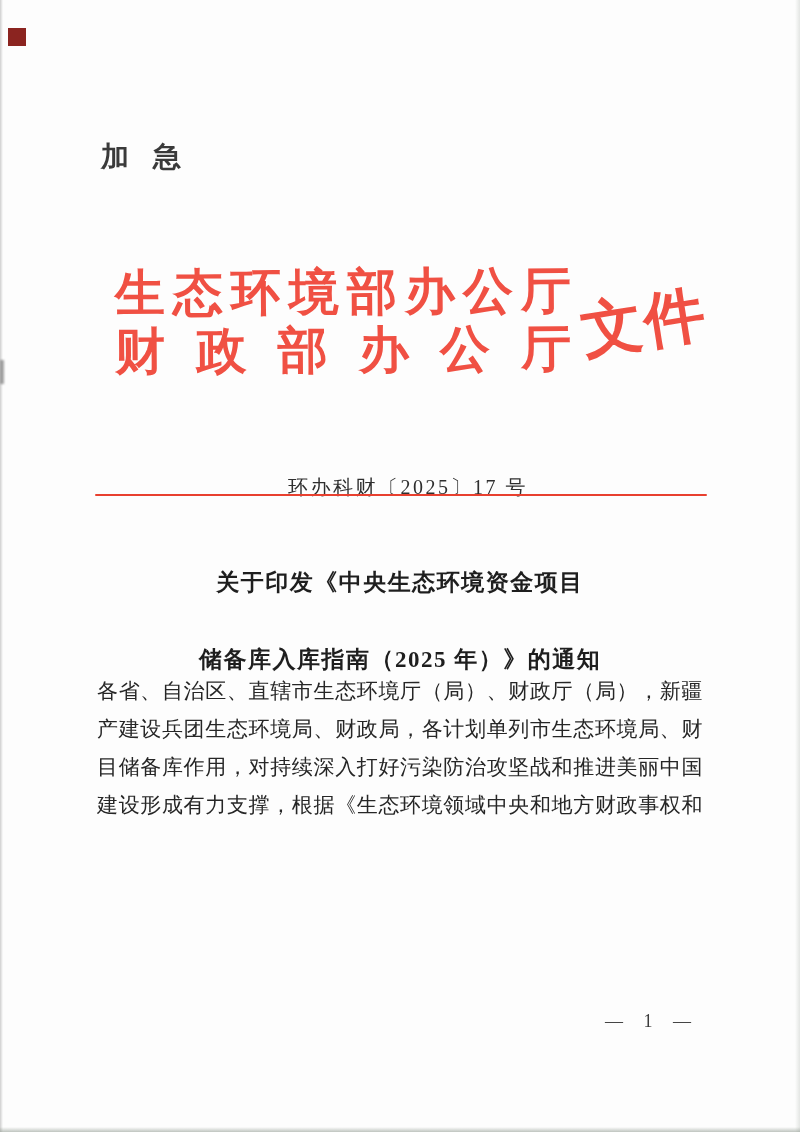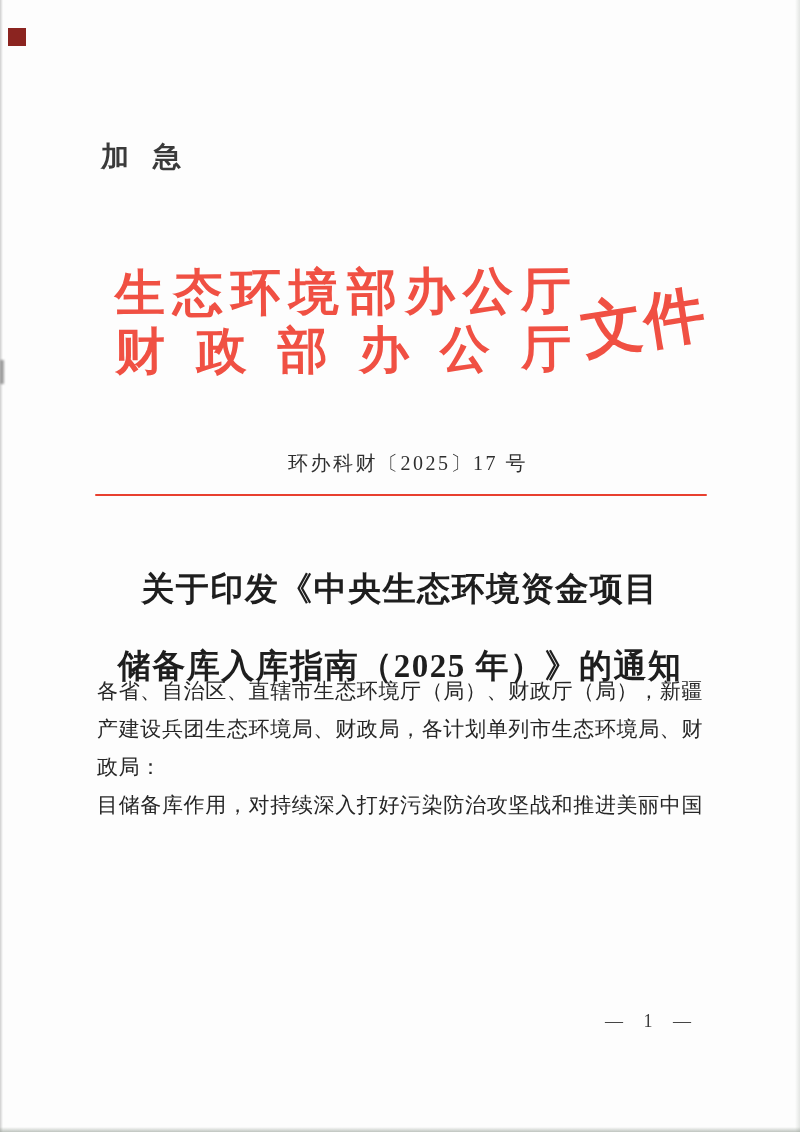--- a/index.html
+++ b/index.html
@@ -60,34 +60,34 @@
 
   .doc-word {
     position: absolute; left: 581px; top: 291px;
     color: var(--letterhead-red, #f05043);
     font-weight: bold; font-size: 61px; line-height: 64px;
     letter-spacing: 2px; white-space: nowrap;
     transform: rotate(-9deg);
   }
 
   .doc-number {
-    position: absolute; left: 0; top: 450px; width: 800px;
+    position: absolute; left: 0; top: 474px; width: 800px;
     text-align: center; font-size: 20px; color: #2e2e2e;
     letter-spacing: 2.5px; white-space: nowrap; padding-left: 16px;
   }
 
   .red-rule {
     position: absolute; left: 95px; top: 494px; width: 612px; height: 2px;
     background: var(--rule-red, #e8402f);
     border-radius: 1px;
   }
 
   .title-line {
     position: absolute; left: 0; width: 800px; text-align: center;
-    font-weight: bold; font-size: 33px; color: #1e1e1e;
+    font-weight: bold; font-size: 23px; color: #1e1e1e;
     letter-spacing: 1.5px; white-space: nowrap;
   }
   .title-line1 { top: 567px; }
   .title-line2 { top: 644px; }
 
   .body-text {
     position: absolute; left: 97px; top: 672px; width: 606px;
     font-size: 21px; color: #262626; letter-spacing: 0.5px;
   }
   .b-line { height: 38px; line-height: 38px; white-space: nowrap; }
@@ -127,19 +127,19 @@
   <div class="doc-number">环办科财〔2025〕17 号</div>
 
   <div class="red-rule"></div>
 
   <div class="title-line title-line1">关于印发《中央生态环境资金项目</div>
   <div class="title-line title-line2">储备库入库指南（2025 年）》的通知</div>
 
   <div class="body-text">
     <div class="b-line just">各省、自治区、直辖市生态环境厅（局）、财政厅（局），新疆生</div>
     <div class="b-line just">产建设兵团生态环境局、财政局，各计划单列市生态环境局、财</div>
-    <div class="b-line">政局：</div>
     <div class="b-line just">目储备库作用，对持续深入打好污染防治攻坚战和推进美丽中国</div>
+    <div class="b-line just">建设形成有力支撑，根据《生态环境领域中央和地方财政事权和</div>
   </div>
 
   <div class="page-number">— 1 —</div>
 
 </div>
 
 </body></html>

